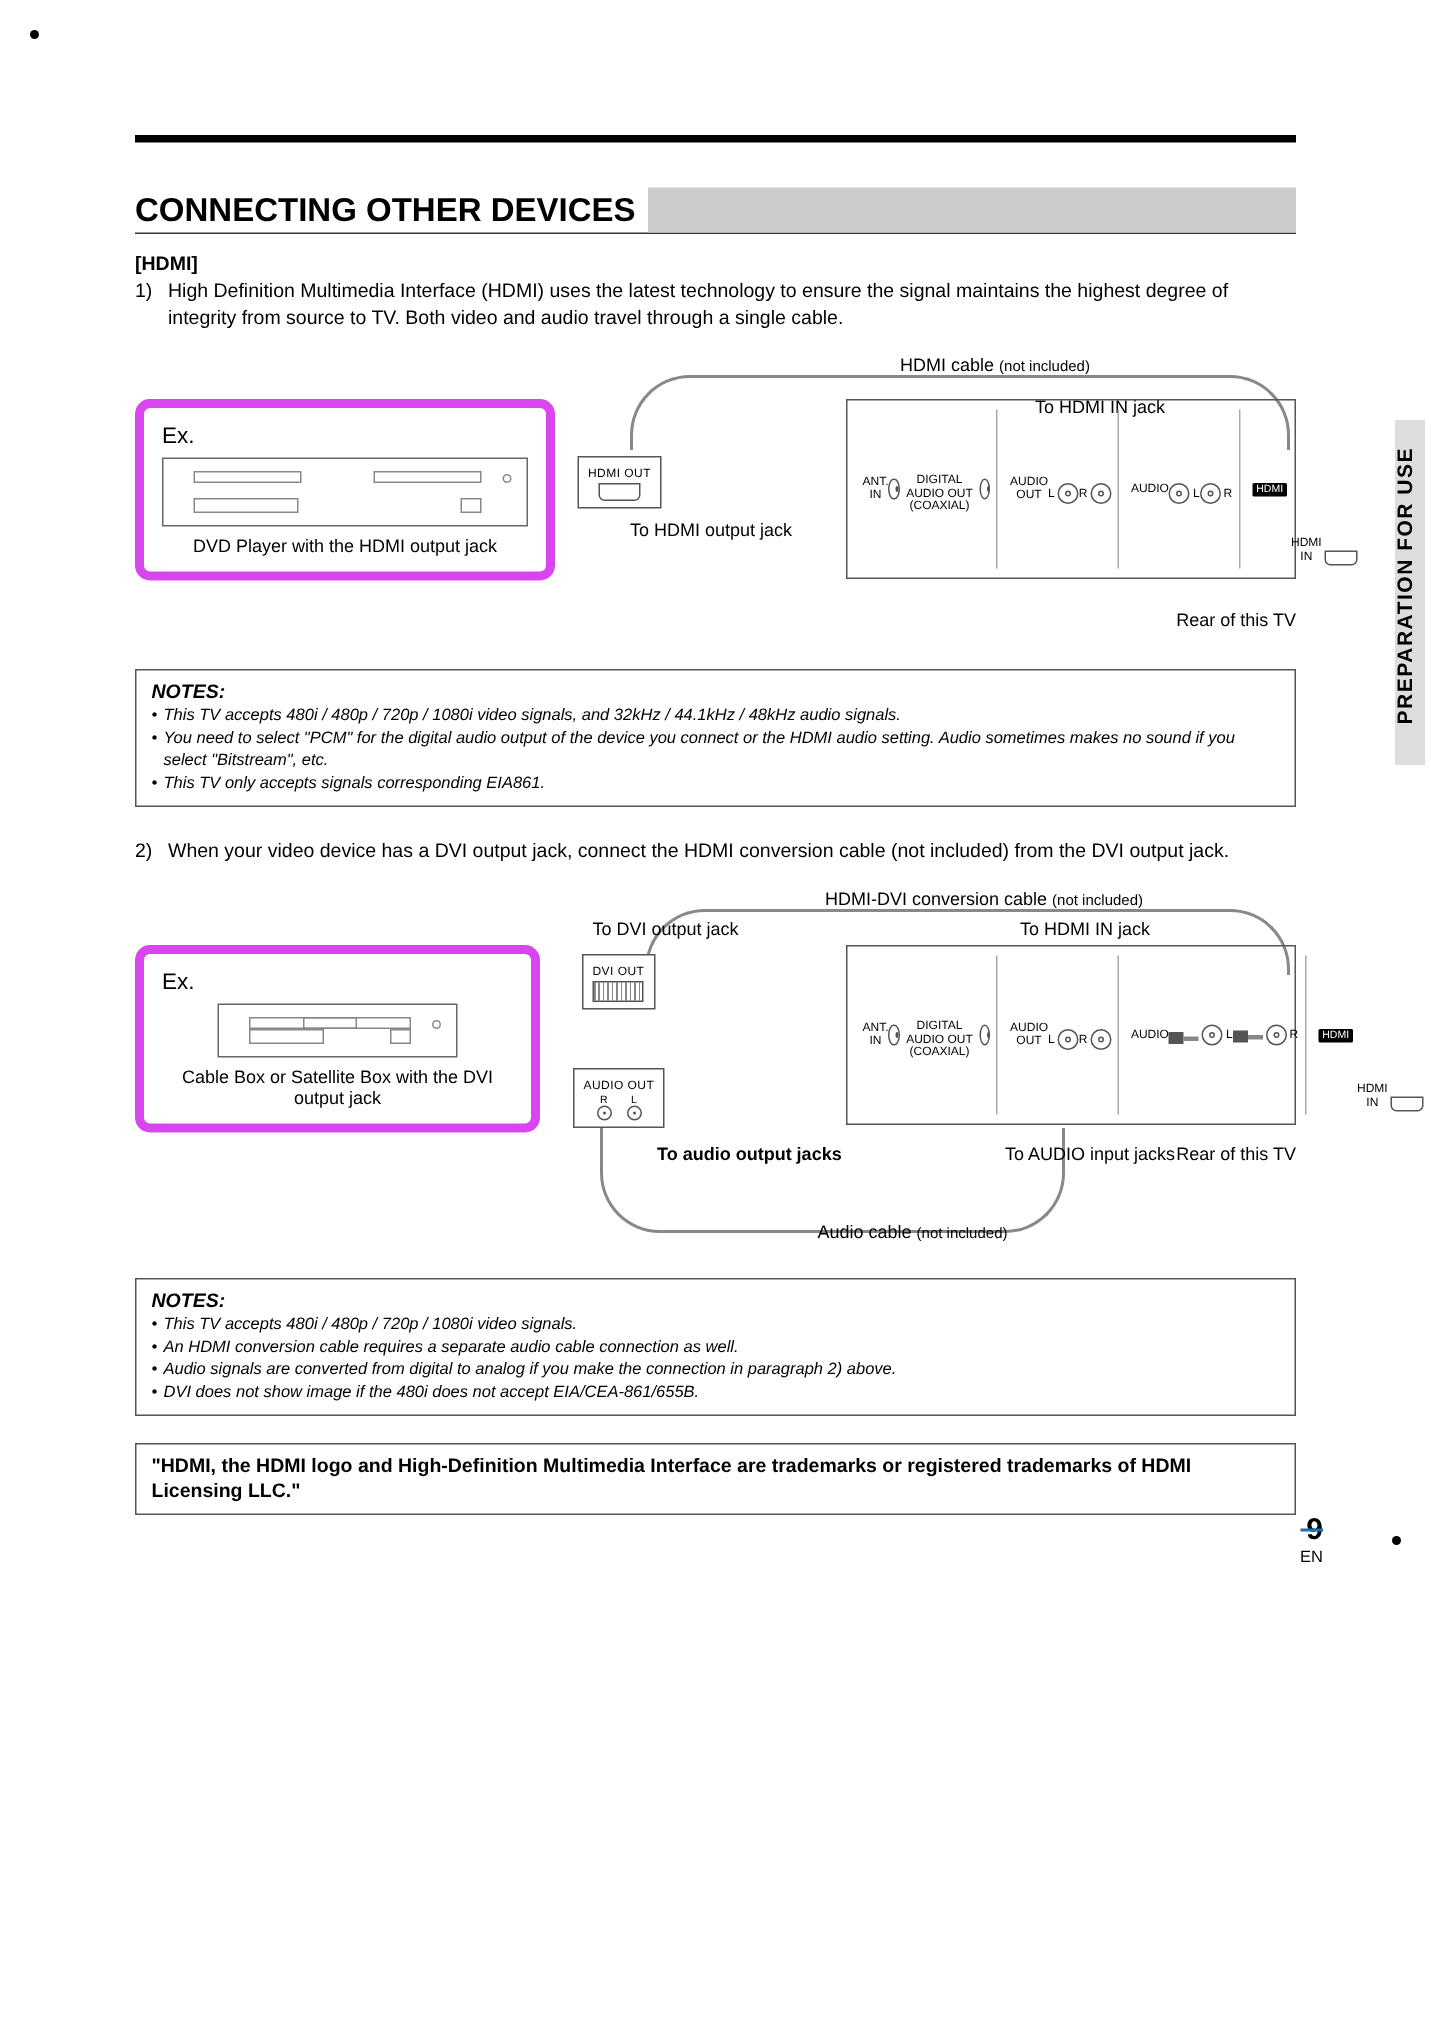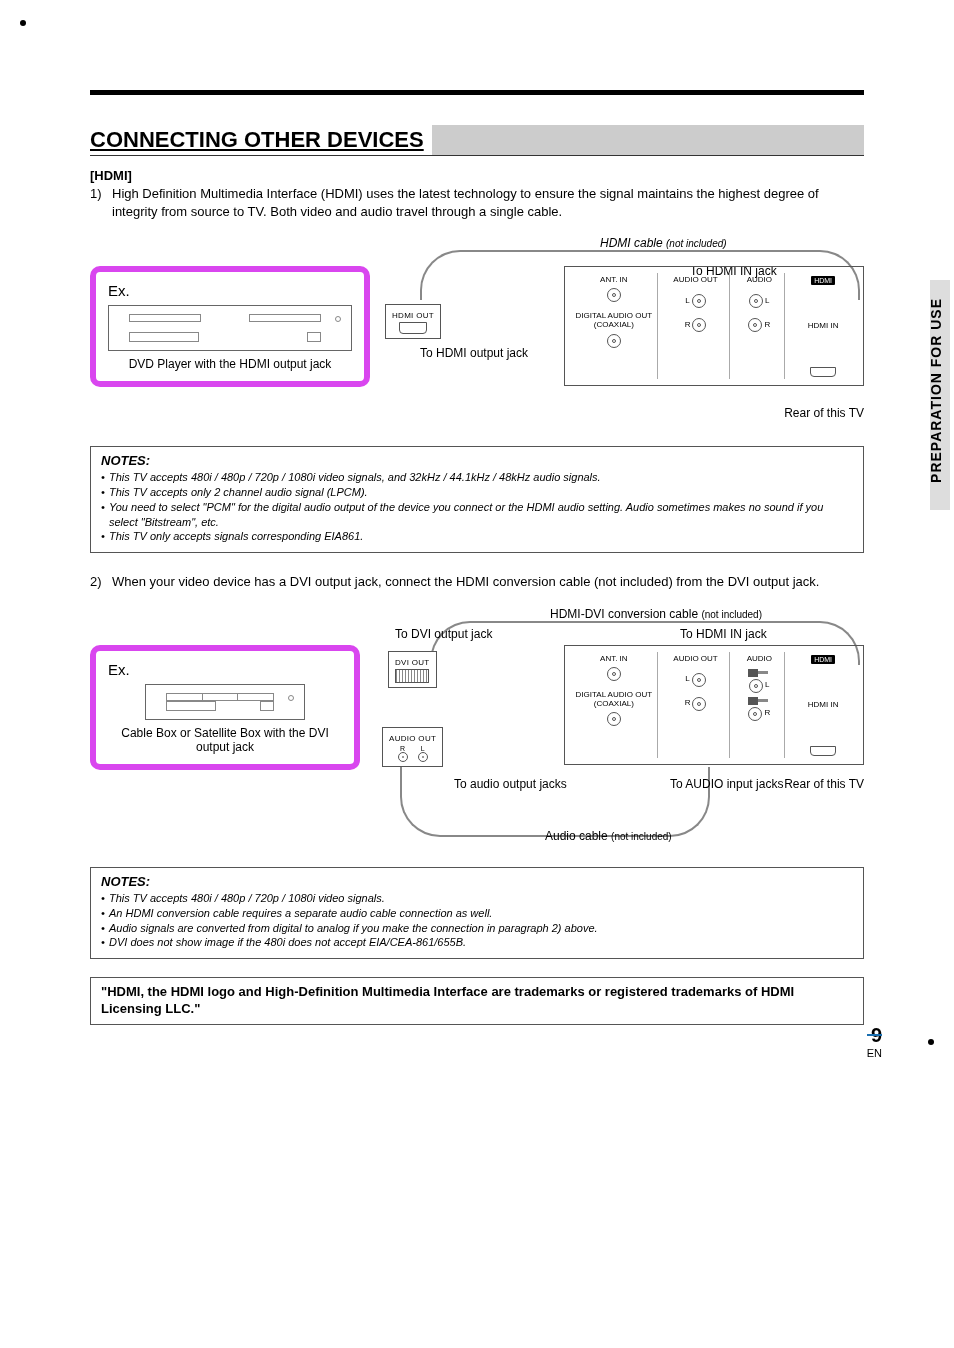--- a/index.html
+++ b/index.html
@@ -1,19 +1,19 @@
 <!DOCTYPE html>
 <html><head>
 <meta charset="utf-8">
 <style>
   * { box-sizing: border-box; margin: 0; padding: 0; }
   body { font-family: Arial, Helvetica, sans-serif; background: #fff; color: #000; width: 954px; margin: 0 auto; position: relative; padding: 90px 90px 40px 90px; }
   .thick-rule { border-top: 5px solid #000; margin-bottom: 30px; }
   .section-title-wrap { display: flex; align-items: stretch; border-bottom: 1px solid #333; margin-bottom: 12px; }
-  .section-title { font-size: 22px; font-weight: bold; padding: 2px 8px 2px 0; white-space: nowrap; text-decoration: underline; }
+  .section-title { font-size: 22px; font-weight: bold; padding: 2px 8px 2px 0; white-space: nowrap; }
   .section-title-fill { flex: 1; background: #ccc; }
   .sub-heading { font-weight: bold; font-size: 13px; margin-bottom: 2px; }
   .body-text { font-size: 13px; line-height: 1.35; margin-bottom: 16px; }
   .numbered { display: flex; gap: 4px; }
   .numbered .num { flex: 0 0 18px; }
   .numbered .txt { flex: 1; }
 
   .diagram-area { position: relative; width: 100%; height: 200px; margin-bottom: 10px; }
   .diagram-area.second { height: 250px; }
 
@@ -34,21 +34,21 @@
   .port-box { position:absolute; border:1px solid #555; padding:6px 6px 4px; text-align:center; background:#fff; }
   .port-box .pl { font-size:8px; letter-spacing:0.3px; margin-bottom:2px; }
   .hdmi-port { width:28px; height:12px; border:1px solid #555; border-radius:0 0 4px 4px; margin:0 auto; }
   .dvi-port { width:34px; height:14px; border:1px solid #555; margin:0 auto; background:repeating-linear-gradient(90deg,#888 0 1px,transparent 1px 3px);}
   .rca { width:10px; height:10px; border:1px solid #555; border-radius:50%; position:relative;}
   .rca::after{content:"";position:absolute;inset:3px;border:1px solid #555;border-radius:50%;}
   .rca-lbl{font-size:7px;text-align:center;}
 
   .tv-back { position:absolute; right:0; top:30px; width:300px; height:120px; border:1px solid #555; display:flex; align-items:stretch; padding:6px; gap:4px;}
   .tv-back.second { top:38px; }
-  .tv-col { border-right:1px solid #aaa; padding:2px 4px; display:flex; flex-direction:column; align-items:center; justify-content:flex-start; }
+  .tv-col { border-right:1px solid #aaa; padding:2px 4px; display:flex; flex-direction:row; align-items:center; justify-content:flex-end; }
   .tv-col:last-child{border-right:none;}
   .tv-lbl { font-size:8px; text-align:center; margin-bottom:2px;}
   .coax { width:14px;height:14px;border:1px solid #555;border-radius:50%;position:relative;margin:2px auto;}
   .coax::after{content:"";position:absolute;inset:4px;border:1px solid #555;border-radius:50%;}
   .hdmi-badge{font-size:7px;background:#000;color:#fff;padding:1px 3px;border-radius:1px;margin:1px 0;}
   .hdmi-in-port{width:26px;height:10px;border:1px solid #555;border-radius:0 0 4px 4px;margin-top:auto;}
   .cable-curve { position:absolute; border:2px solid #888; border-bottom:none; border-radius:40px 40px 0 0;}
   .pointer-label{ position:absolute; font-size:12px; }
 
   .audio-cable-line{position:absolute; border:2px solid #888; border-top:none; border-radius:0 0 40px 40px;}
@@ -89,21 +89,21 @@
   <div class="section-title-fill"></div>
 </div>
 
 <div class="sub-heading">[HDMI]</div>
 <div class="body-text numbered">
   <span class="num">1)</span>
   <span class="txt">High Definition Multimedia Interface (HDMI) uses the latest technology to ensure the signal maintains the highest degree of integrity from source to TV. Both video and audio travel through a single cable.</span>
 </div>
 
 <div class="diagram-area">
-  <div class="cable-label" style="left:510px;top:0;font-style:italic;">
+  <div class="cable-label" style="left:510px;top:0;">
     <span>HDMI cable</span>
     <span class="small">(not included)</span>
   </div>
   <div class="cable-curve" style="left:330px;top:14px;width:440px;height:50px;"></div>
   <div class="pointer-label" style="left:600px;top:28px;">To HDMI IN jack</div>
   <div class="pointer-label" style="left:330px;top:110px;">To HDMI output jack</div>
 
   <div class="dvd-box" style="left:0;top:30px;">
     <div class="ex-label">Ex.</div>
     <div class="device-rect">
@@ -154,21 +154,20 @@
       <div class="hdmi-in-port"></div>
     </div>
   </div>
   <div class="pointer-label" style="right:0;top:170px;font-size:12px;">Rear of this TV</div>
 </div>
 
 <div class="notebox">
   <div class="nh">NOTES:</div>
   <ul>
     <li>This TV accepts 480i / 480p / 720p / 1080i video signals, and 32kHz / 44.1kHz / 48kHz audio signals.</li>
-    <li>This TV accepts only 2 channel audio signal (LPCM).</li>
     <li>You need to select "PCM" for the digital audio output of the device you connect or the HDMI audio setting.  Audio sometimes makes no sound if you select "Bitstream", etc.</li>
     <li>This TV only accepts signals corresponding EIA861.</li>
   </ul>
 </div>
 
 <div class="body-text numbered" style="margin-top:20px;">
   <span class="num">2)</span>
   <span class="txt">When your video device has a DVI output jack, connect the HDMI conversion cable (not included) from the DVI output jack.</span>
 </div>
 
@@ -202,21 +201,21 @@
       <div style="text-align:center;">
           <div class="rca-lbl">R</div>
           <div class="rca"></div>
         </div>
       <div style="text-align:center;">
           <div class="rca-lbl">L</div>
           <div class="rca"></div>
         </div>
     </div>
   </div>
-  <div class="pointer-label" style="left:364px;top:170px;line-height:1.2;">To audio output jacks</div>
+  <div class="pointer-label" style="left:348px;top:170px;line-height:1.2;font-weight:bold;">To audio output jacks</div>
 
   <div class="tv-back second">
     <div class="tv-col" style="flex:1.3;">
       <div class="tv-lbl">ANT. IN</div>
       <div class="coax"></div>
       <div class="tv-lbl" style="margin-top:8px;line-height:1.1;">DIGITAL AUDIO OUT (COAXIAL)</div>
       <div class="coax"></div>
     </div>
     <div class="tv-col" style="flex:1;">
       <div class="tv-lbl">AUDIO OUT</div>

